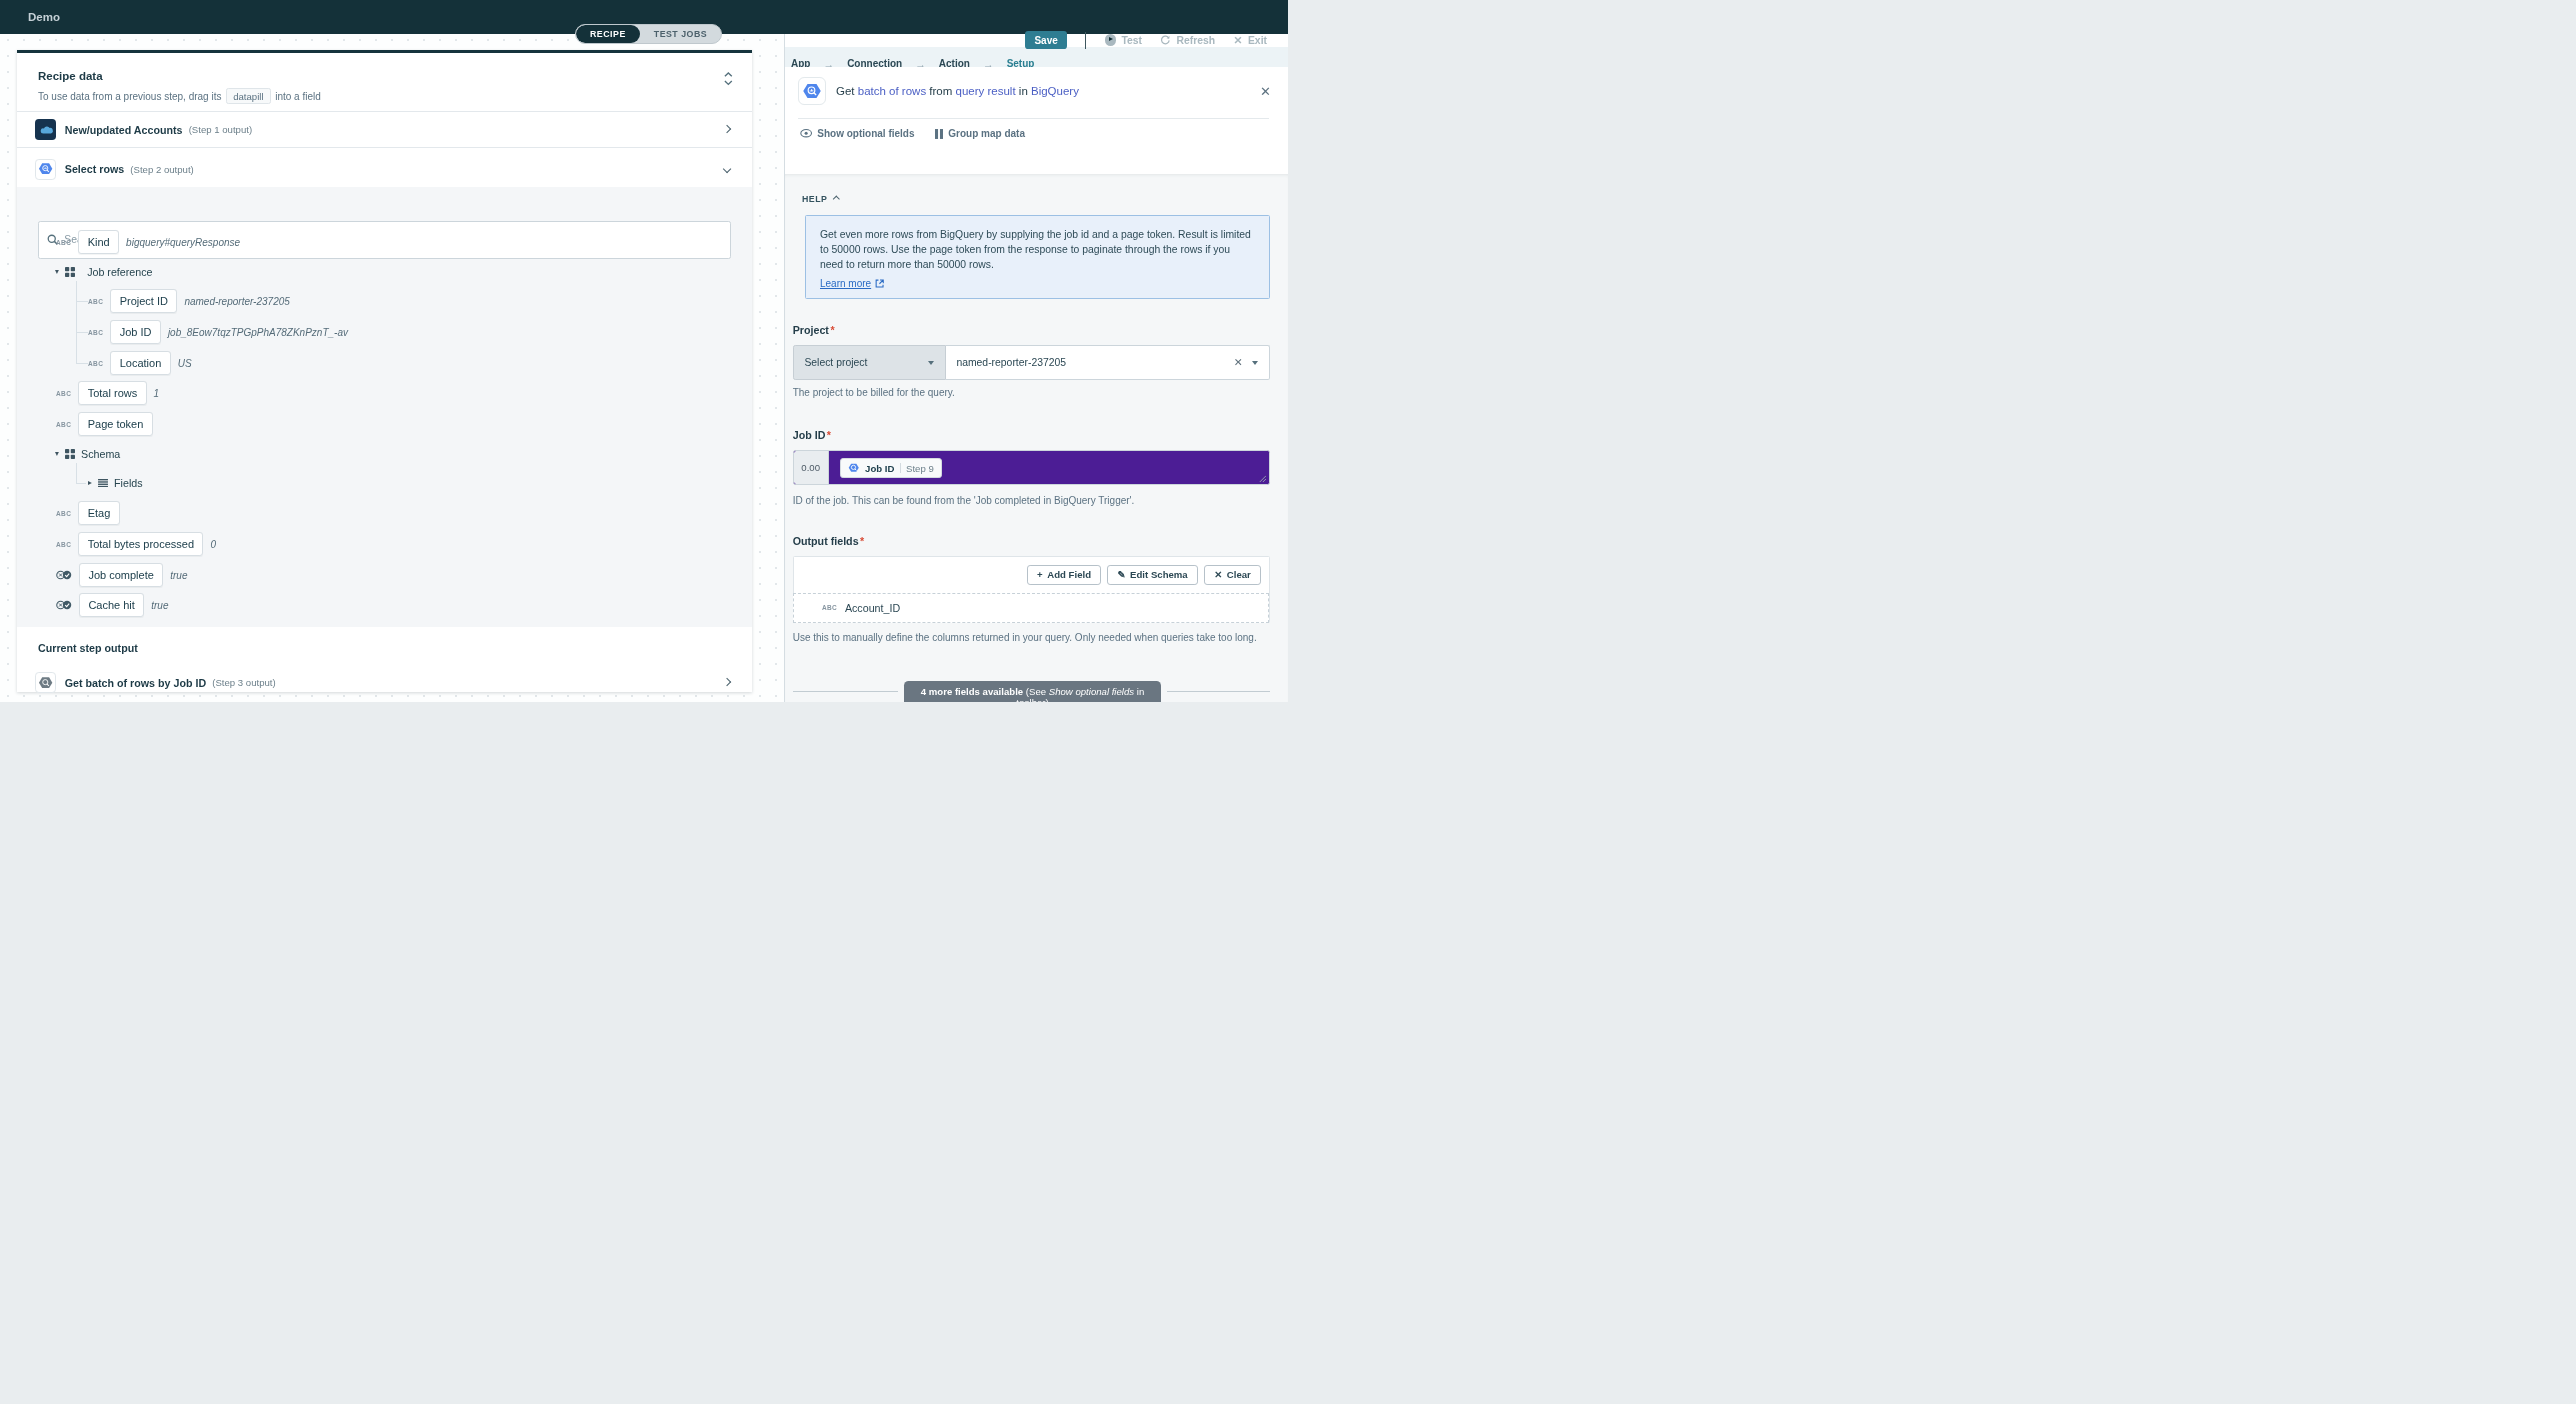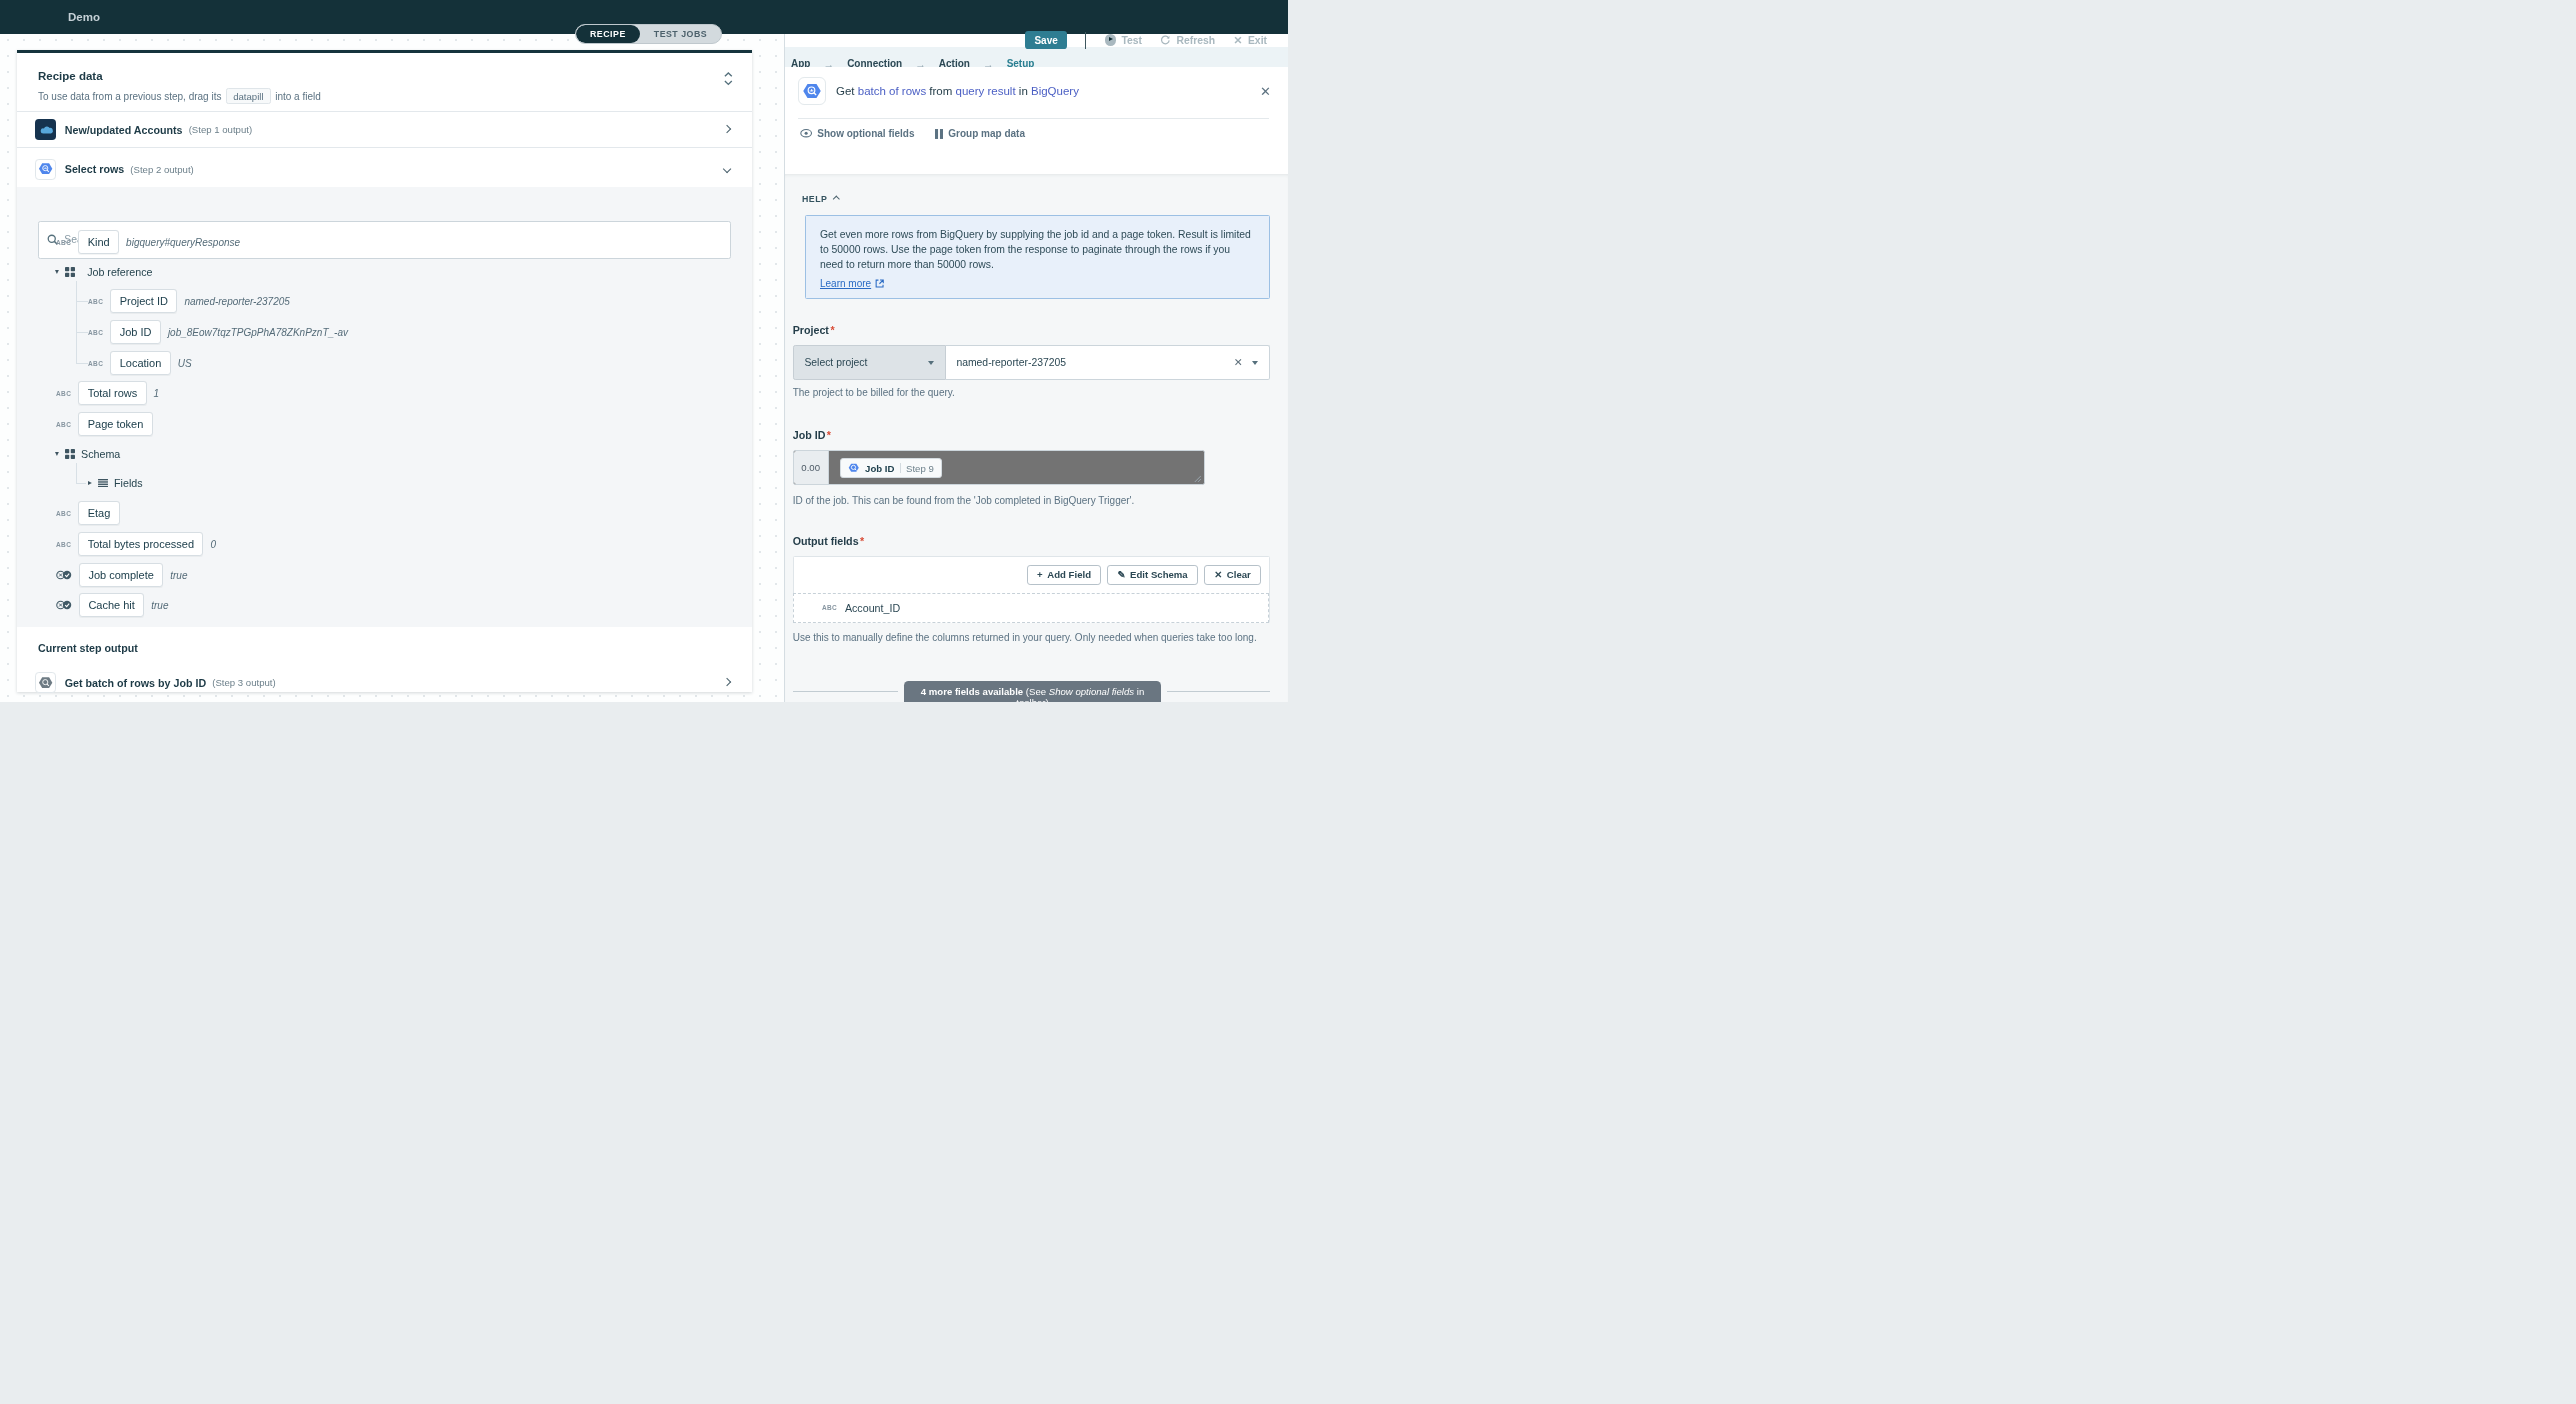--- a/index.html
+++ b/index.html
@@ -5,21 +5,21 @@
   * { margin:0; padding:0; box-sizing:border-box; }
   html,body { background:#e9edef; }
   .page {
     position:relative; width:1288px; height:702px; overflow:hidden;
     font-family:"Liberation Sans", sans-serif; color:#1d3a46;
     background:#fdfefe;
     background-image:radial-gradient(#e2e7ea 1px, transparent 1.2px);
     background-size:16px 16px;
   }
   
-  .topbar { position:absolute; left:0; top:0; width:1288px; height:34px; background:#143139; z-index:30; display:flex; align-items:center;padding-left:40px; }
+  .topbar { position:absolute; left:0; top:0; width:1288px; height:34px; background:#143139; z-index:30; display:flex; align-items:center; }
   .topbar-title { margin-left:28px; font-size:11.5px; font-weight:bold; color:#c5d0d6; }
   .topbar-right { position:absolute; right:21px; top:0; height:34px; display:flex; align-items:center; gap:18.4px;margin-top:23px; }
   .save-btn { background:#2e7d92; color:#fff; font-size:10px; font-weight:bold; border:none; border-radius:3.1px; padding:3.8px 9.2px; cursor:pointer; }
   .tb-divider { width:0.8px; height:17px; background:#3d565e; }
   .tb-action { display:flex; align-items:center; gap:5.4px; color:#a9b8bf; font-size:10.4px; font-weight:bold; cursor:pointer; }
   .play-circle { width:11.5px; height:11.5px; border-radius:50%; background:#a9b8bf; position:relative; display:inline-block; }
   .play-circle::after { content:""; position:absolute; left:4.2px; top:3.1px; border-left:4.6px solid #143139; border-top:2.7px solid transparent; border-bottom:2.7px solid transparent; }
   .x-glyph { font-size:10.7px; font-weight:bold; }
   
   .tabs-pill { position:absolute; left:575px; top:24px; height:20px; display:flex; background:#d3dade; border:0.8px solid #bfc8cd; border-radius:10.7px; z-index:31; overflow:hidden; }
@@ -82,21 +82,21 @@
   .help-text { font-size:10.4px; line-height:1.45; color:#2e4b57; }
   .help-link { position:absolute; left:14px; bottom:9.2px; font-size:10px; color:#2a6bc4; text-decoration:underline; cursor:pointer; display:flex; align-items:center; gap:3.8px; }
   .f-label { position:absolute; left:7.7px; font-size:10.7px; font-weight:bold; color:#253e4a; }
   .req { color:#d84b35; margin-left:1.5px; }
   .proj-row { position:absolute; left:7.7px; top:171px; width:477px; height:35px; display:flex; }
   .proj-select { width:153px; height:100%; background:#dde3e7; border:0.8px solid #c6ced4; border-radius:2.3px 0 0 2.3px; display:flex; align-items:center; padding:0 10.7px; font-size:10.4px; color:#2c4854; cursor:pointer; }
   .caret { margin-left:auto; width:0; height:0; border-left:3.8px solid transparent; border-right:3.8px solid transparent; border-top:4.6px solid #56707c; }
   .proj-value { flex:1; height:100%; background:#fff; border:0.8px solid #ccd5db; border-left:none; border-radius:0 2.3px 2.3px 0; display:flex; align-items:center; padding:0 10.7px; font-size:10.4px; color:#2c4854; }
   .clear-x { margin-left:auto; color:#5d6f7a; font-size:10.7px; cursor:pointer; padding:0 9.2px 0 0; }
   .helper { position:absolute; left:7.7px; font-size:10px; color:#5b7282; }
-  .jobid-input { position:absolute; left:7.7px; top:276px; width:412px; height:35px; background:#737373; border:0.8px solid #ccd5db; border-radius:2.3px; display:flex; }
+  .jobid-input { position:absolute; left:7.7px; top:276px; width:477px; height:35px; background:#4c1d95; border:0.8px solid #ccd5db; border-radius:2.3px; display:flex; }
   .type-prefix { width:35px; background:#e9edf0; border-right:0.8px solid #ccd5db; border-radius:2.3px 0 0 2.3px; display:flex; align-items:center; justify-content:center; font-size:9.6px; color:#4d5b66; }
   .field-pill { margin:7px 0 0 11.5px; height:20px; background:#f8fafb; border:0.8px solid #d4dbe0; border-radius:3.1px; display:inline-flex; align-items:center; gap:5.4px; padding:0 7px; cursor:grab; }
   .field-pill b { font-size:9.6px; color:#20414e; }
   .field-pill .sep { width:0.8px; height:10.7px; background:#d4dbe0; }
   .field-pill .stp { font-size:9.6px; color:#6d808b; }
   .resize-h { position:absolute; right:3.1px; bottom:2.3px; }
   .of-box { position:absolute; left:7.7px; top:382px; width:477px; height:67px; background:#fff; border:0.8px solid #dfe5e9; border-radius:1.5px; }
   .of-toolbar { position:absolute; right:7.7px; top:7.7px; display:flex; gap:6.1px; }
   .of-btn { display:inline-flex; align-items:center; gap:4.6px; background:#fff; border:0.8px solid #b6c1c9; border-radius:3.1px; padding:3.8px 9.2px; font-size:9.6px; font-weight:bold; color:#2c4854; cursor:pointer; }
   .of-list { position:absolute; left:-0.8px; right:-0.8px; bottom:-0.8px; top:36px; border:0.8px dashed #c7d1d8; display:flex; align-items:center; padding-left:28px; gap:7.7px; background:#fff; }

